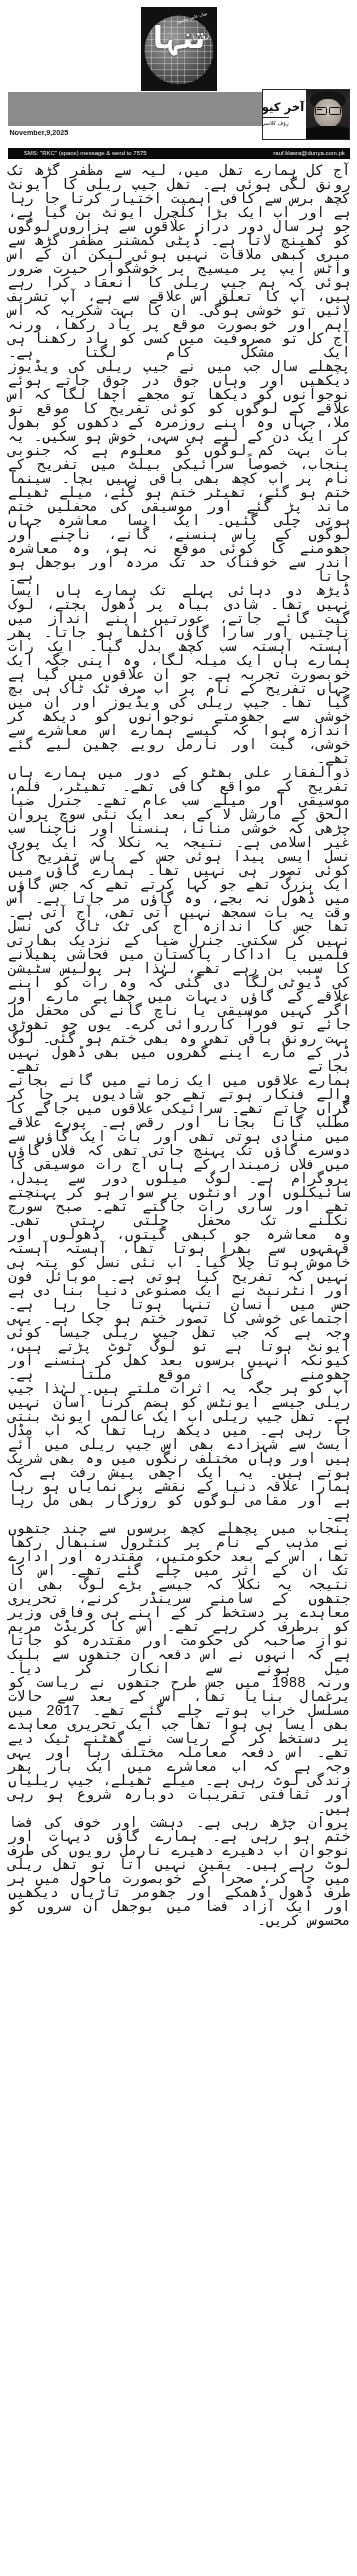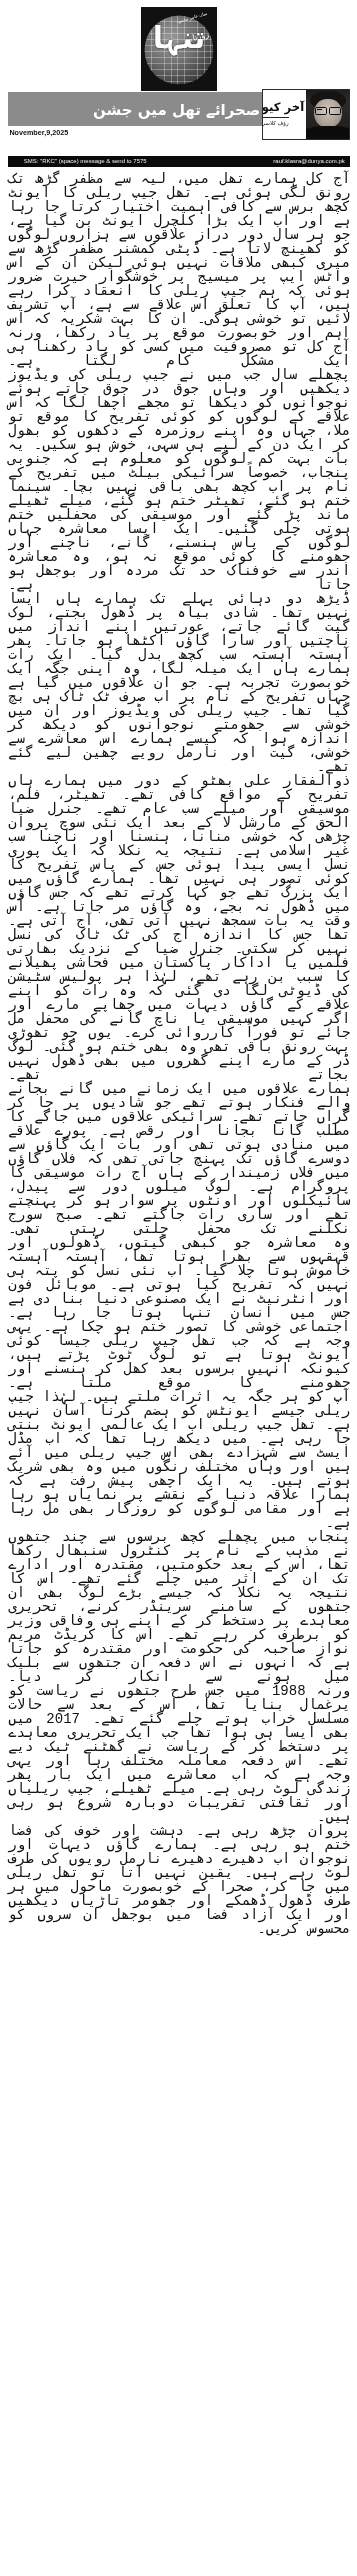--- a/index.html
+++ b/index.html
@@ -167,21 +167,21 @@
     color:#111;
     white-space:nowrap;
     font-family:"DejaVu Sans",sans-serif;
   }
 
   
   .datewrap{
     position:relative;
     width:342px;
     margin:0 7.7px;
-    height:29px;
+    height:21px;
   }
   .date{
     position:absolute;
     left:0; top:0;
     height:13.2px;
     display:flex;
     align-items:center;
     padding:0 1.1px;
     direction:ltr;
     font-family:"Liberation Sans",sans-serif;
@@ -232,21 +232,20 @@
 <div class="masthead">
   <div class="logo-box">
     <div class="logo-globe"></div>
     <div class="logo-sub">میاں عامر محمود</div>
     <div class="logo-word">روزنامہ</div>
     <div class="logo-name">تنہا</div>
   </div>
 </div>
 
 <div class="titleband">
-  <div class="headline">صحرائے تھل میں جشن</div>
 
   <div class="bylinebox">
     <div class="photo">
       <div class="hair"></div>
       <div class="face"></div>
       <div class="glasses"></div>
       <div class="bridge"></div>
       <div class="shoulders"></div>
     </div>
     <div class="colmeta">

